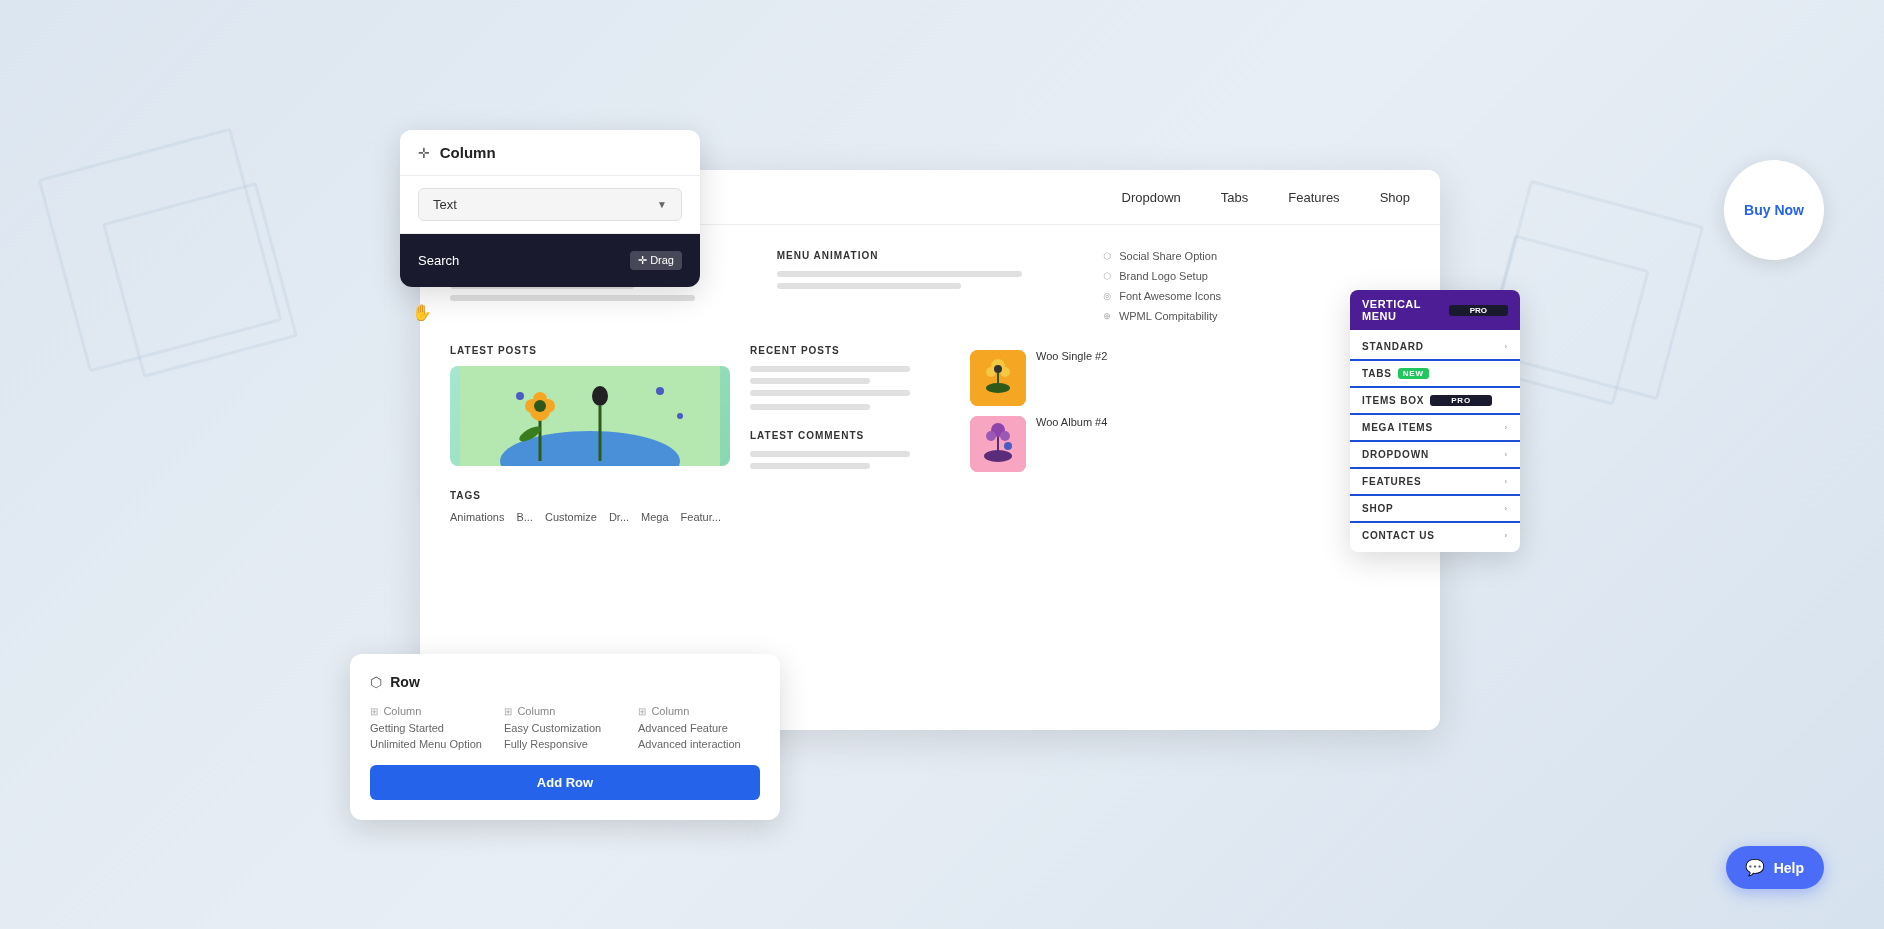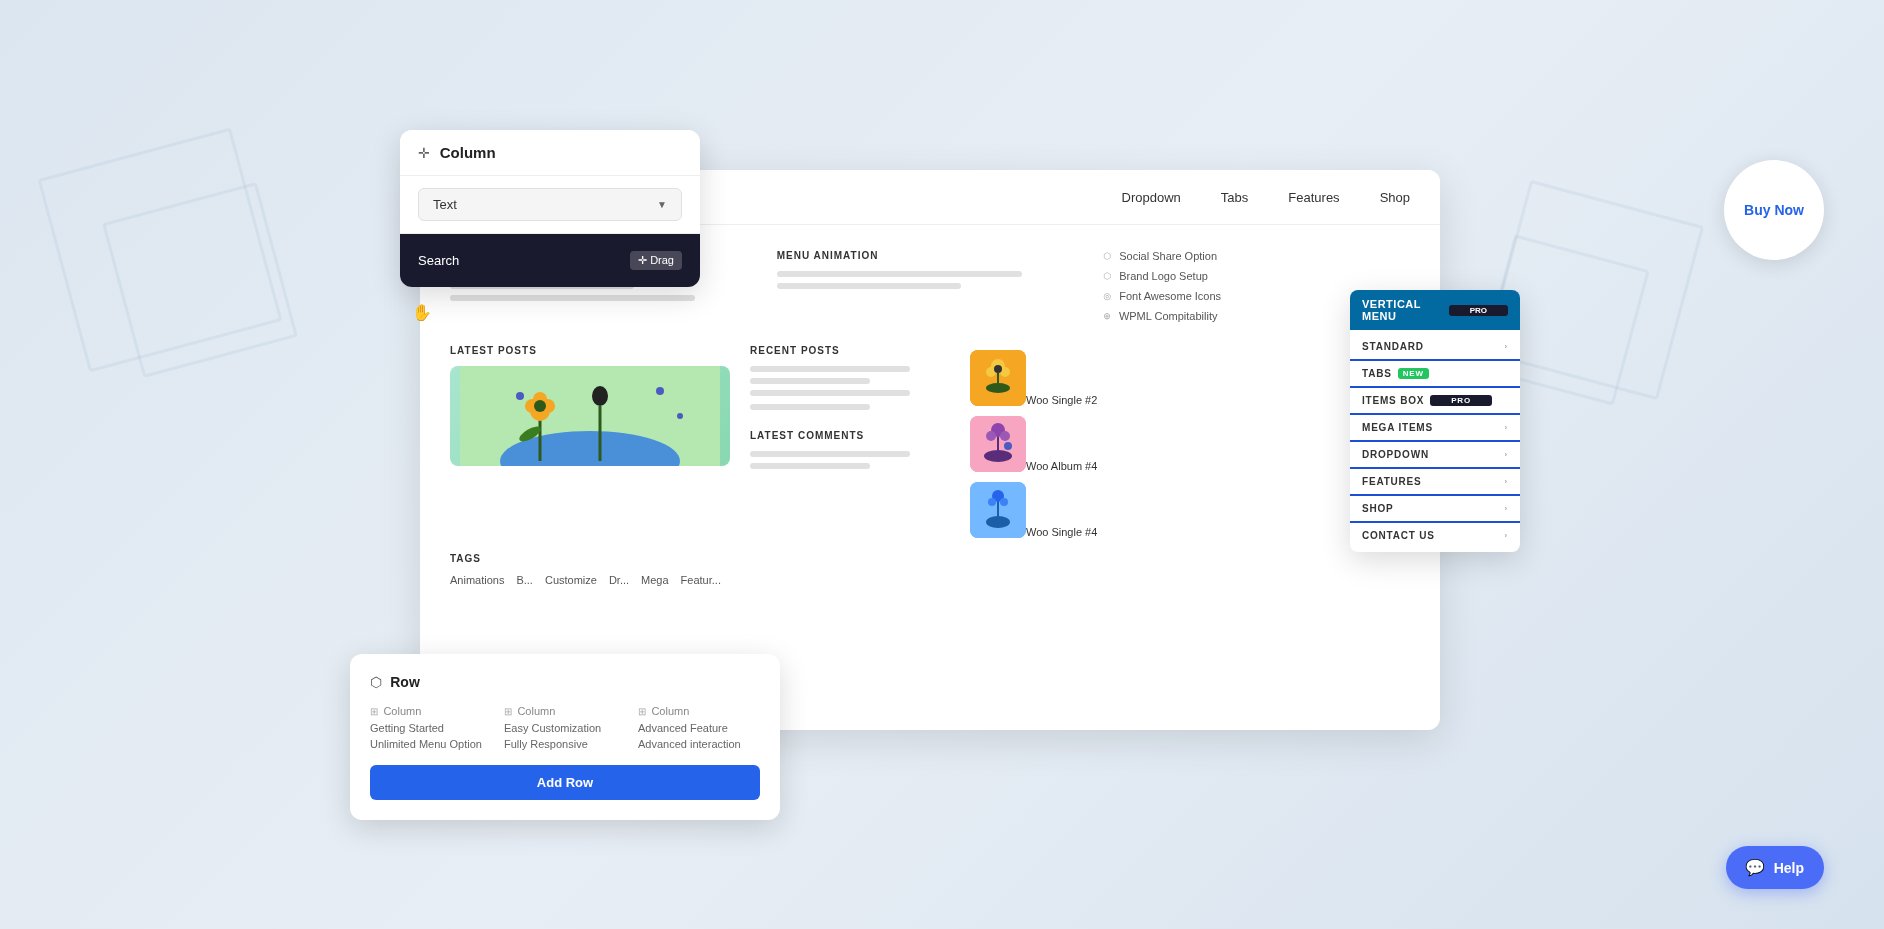--- a/index.html
+++ b/index.html
@@ -135,21 +135,22 @@
       color: #555;
     }
     .tags-row {
       display: flex;
       gap: 12px;
       font-size: 11px;
       color: #555;
     }
     .product-item {
       display: flex;
-      align-items: flex-end;
+      align-items: flex-start;
+      gap: 10px;
     }
     .product-thumb {
       width: 56px;
       height: 56px;
       border-radius: 8px;
     }
     .product-thumb.orange { background: linear-gradient(135deg, #f5a623, #e8832a); }
     .product-thumb.pink { background: linear-gradient(135deg, #f8a5c2, #e879a0); }
     .product-thumb.blue { background: linear-gradient(135deg, #74b9ff, #4a90e2); }
     .product-label {
@@ -315,21 +316,21 @@
       right: -50px;
       top: 160px;
       width: 170px;
       background: white;
       border-radius: 8px;
       box-shadow: 0 8px 30px rgba(0,0,0,0.15);
       z-index: 20;
       overflow: hidden;
     }
     .vertical-menu-header {
-      background: #0369a1;
+      background: #4c1d95;
       padding: 8px 12px;
       display: flex;
       align-items: center;
       gap: 8px;
     }
     .vertical-menu-title {
       color: white;
       font-size: 11px;
       font-weight: 700;
       letter-spacing: 0.5px;
@@ -549,33 +550,20 @@
               <ellipse cx="28" cy="40" rx="14" ry="6" fill="#5a2d7a"></ellipse>
               <line x1="28" y1="40" x2="28" y2="18" stroke="#5a2d7a" stroke-width="2"></line>
               <circle cx="28" cy="14" r="7" fill="#8e44ad"></circle>
               <circle cx="21" cy="20" r="5" fill="#9b59b6"></circle>
               <circle cx="35" cy="20" r="5" fill="#9b59b6"></circle>
               <circle cx="38" cy="30" r="4" fill="#4a5bc2"></circle>
             </svg>
           </div>
           <span class="product-label">Woo Album #4</span>
         </div>
-        <div class="product-item">
-          <div class="product-thumb blue">
-            <svg width="56" height="56" viewBox="0 0 56 56">
-              <rect width="56" height="56" rx="8" fill="#74b9ff"></rect>
-              <ellipse cx="28" cy="40" rx="12" ry="6" fill="#1a5fa8"></ellipse>
-              <line x1="28" y1="40" x2="28" y2="18" stroke="#1a5fa8" stroke-width="2"></line>
-              <circle cx="28" cy="14" r="6" fill="#2563eb"></circle>
-              <circle cx="22" cy="20" r="4" fill="#3b82f6"></circle>
-              <circle cx="34" cy="20" r="4" fill="#3b82f6"></circle>
-            </svg>
-          </div>
-          <span class="product-label">Woo Single #4</span>
-        </div>
       </div>
     </div>
 
     <div style="padding: 15px 30px;">
       <div class="content-section-title">TAGS</div>
       <div class="tags-row">
         <span>Animations</span>
         <span>B...</span>
         <span>Customize</span>
         <span>Dr...</span>

